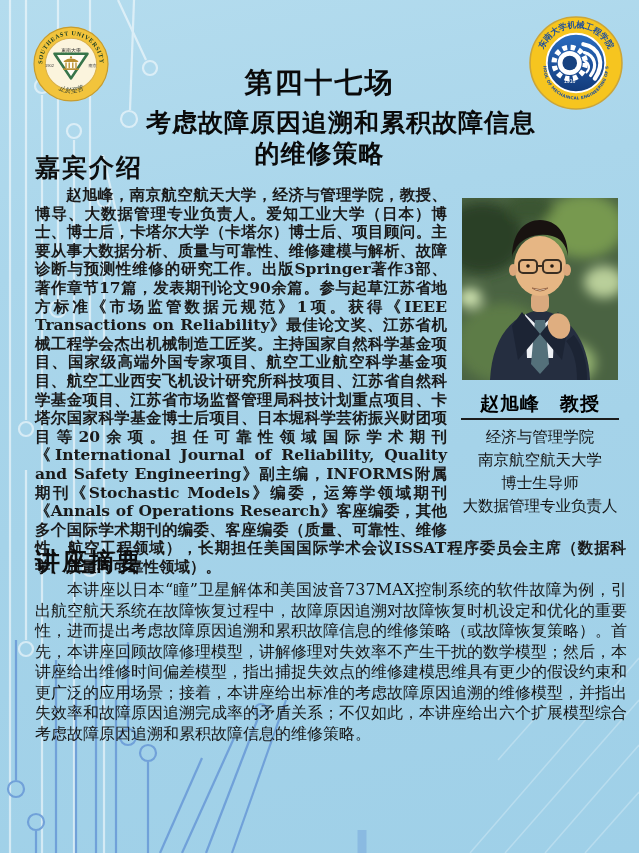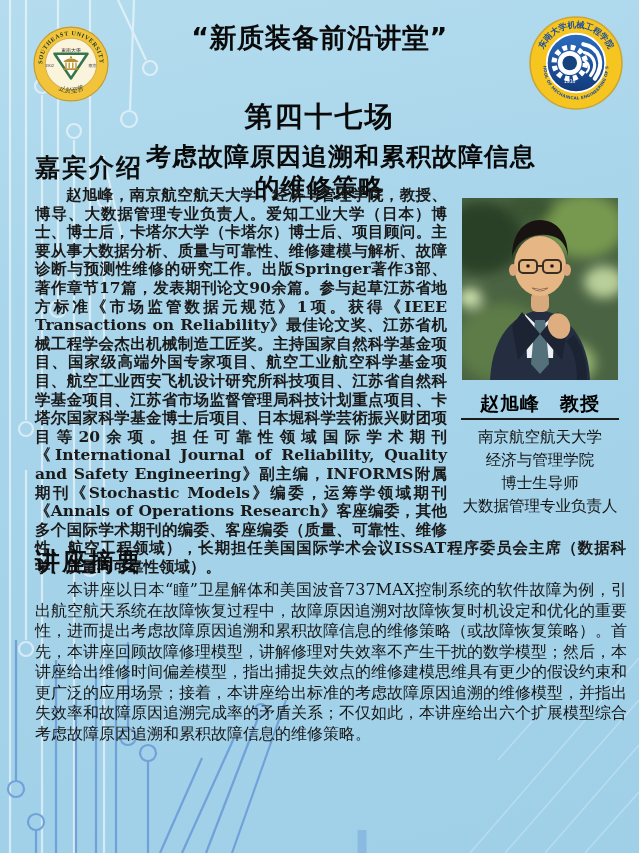--- a/index.html
+++ b/index.html
@@ -150,21 +150,20 @@
     </g>
     <g stroke="#ffffff" fill="none" stroke-linecap="round">
       <path d="M52,27 C68,30 73,46 63,60" stroke-width="4"></path>
       <path d="M53,35 C63,38 66,48 59,57" stroke-width="3"></path>
       <path d="M53,43 C58,45 59,50 55,54" stroke-width="2"></path>
     </g>
     <text x="39" y="64.5" font-size="5" text-anchor="middle" fill="#ffffff">1916</text>
   </svg>
 
   <div class="title-block">
-    <div class="title-l1">“新质装备前沿讲堂”</div>
     <div class="title-l2">第四十七场</div>
     <div class="title-l3">考虑故障原因追溯和累积故障信息</div>
     <div class="title-l4">的维修策略</div>
   </div>
 
   <div class="section-heading" id="guest-heading">嘉宾介绍</div>
 
   <div class="guest-body">
     <div class="right-col">
 
@@ -200,22 +199,22 @@
           <path d="M75,68 H81" stroke="#3a2e22" stroke-width="2"></path>
           <circle cx="66" cy="68" r="1.8" fill="#22180f"></circle>
           <circle cx="90" cy="68" r="1.8" fill="#22180f"></circle>
           <path d="M70,90 Q78,96 86,90 Q78,93 70,90 Z" fill="#fdfdfd" stroke="#9c6b4a" stroke-width="1"></path>
           <ellipse cx="97" cy="128" rx="11" ry="13" fill="#dfae80" transform="rotate(-20 97 128)"></ellipse>
           <path d="M108,140 C116,150 120,164 120,182" stroke="#1c2434" stroke-width="10" fill="none"></path>
         </g>
       </svg>
       <div class="speaker-name">赵旭峰　教授</div>
       <div class="name-rule"></div>
+      <div class="speaker-line">经济与管理学院</div>
       <div class="speaker-line">南京航空航天大学</div>
-      <div class="speaker-line">经济与管理学院</div>
       <div class="speaker-line">博士生导师</div>
       <div class="speaker-line">大数据管理专业负责人</div>
     </div>
     <p>赵旭峰，南京航空航天大学，经济与管理学院，教授、博导、大数据管理专业负责人。爱知工业大学（日本）博士、博士后，卡塔尔大学（卡塔尔）博士后、项目顾问。主要从事大数据分析、质量与可靠性、维修建模与解析、故障诊断与预测性维修的研究工作。出版Springer著作3部、著作章节17篇，发表期刊论文90余篇。参与起草江苏省地方标准《市场监管数据元规范》1项。获得《IEEE Transactions on Reliability》最佳论文奖、江苏省机械工程学会杰出机械制造工匠奖。主持国家自然科学基金项目、国家级高端外国专家项目、航空工业航空科学基金项目、航空工业西安飞机设计研究所科技项目、江苏省自然科学基金项目、江苏省市场监督管理局科技计划重点项目、卡塔尔国家科学基金博士后项目、日本堀科学芸術振兴财团项目等20余项。担任可靠性领域国际学术期刊《International Journal of Reliability, Quality and Safety Engineering》副主编，INFORMS附属期刊《Stochastic Models》编委，运筹学领域期刊《Annals of Operations Research》客座编委，其他多个国际学术期刊的编委、客座编委（质量、可靠性、维修性、航空工程领域），长期担任美国国际学术会议ISSAT程序委员会主席（数据科学、质量与可靠性领域）。</p>
   </div>
 
   <div class="section-heading" id="abstract-heading">讲座摘要</div>
   <div class="abstract-body">本讲座以日本“瞳”卫星解体和美国波音737MAX控制系统的软件故障为例，引出航空航天系统在故障恢复过程中，故障原因追溯对故障恢复时机设定和优化的重要性，进而提出考虑故障原因追溯和累积故障信息的维修策略（或故障恢复策略）。首先，本讲座回顾故障修理模型，讲解修理对失效率不产生干扰的数学模型；然后，本讲座给出维修时间偏差模型，指出捕捉失效点的维修建模思维具有更少的假设约束和更广泛的应用场景；接着，本讲座给出标准的考虑故障原因追溯的维修模型，并指出失效率和故障原因追溯完成率的矛盾关系；不仅如此，本讲座给出六个扩展模型综合考虑故障原因追溯和累积故障信息的维修策略。</div>
 
 

